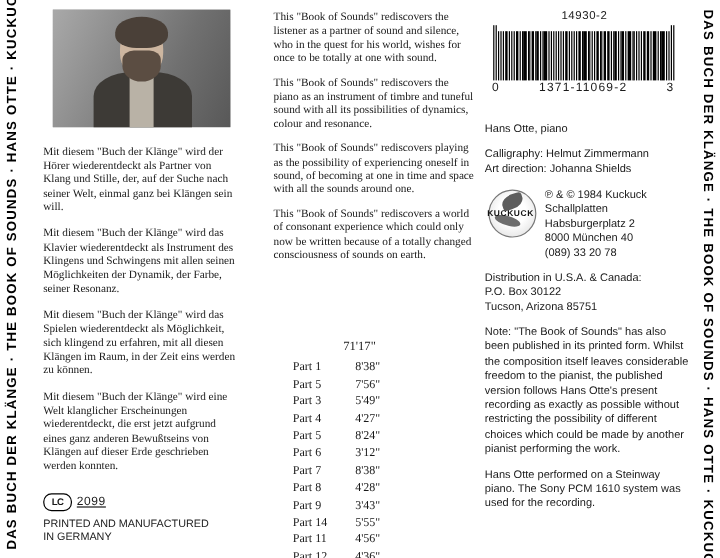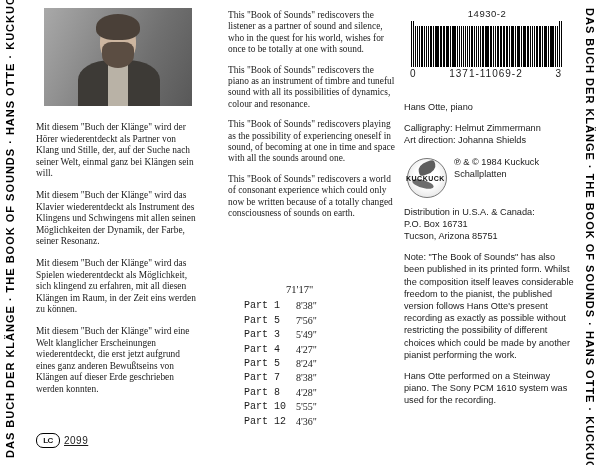--- a/index.html
+++ b/index.html
@@ -168,21 +168,21 @@
     line-height: 14.4px;
   }
   .total {
     margin-left: 42px;
     margin-bottom: 2px;
     font-size: 10.5px;
   }
   .trow {
     display: flex;
   }
-  .trow .lab { width: 52px; font-family: Liberation Mono, monospace; }
+  .trow .lab { width: 52px; }
   .trow .tim { width: 44px; text-align: left; }
 
   
   .col-right {
     position: absolute;
     left: 404px;
     top: 8px;
     width: 172px;
   }
   .barcode-box {
@@ -304,20 +304,22 @@
       <p>Mit diesem "Buch der Klänge" wird das Spielen wiederentdeckt als Möglichkeit, sich klingend zu erfahren, mit all diesen Klängen im Raum, in der Zeit eins werden zu können.</p>
       <p>Mit diesem "Buch der Klänge" wird eine Welt klanglicher Erscheinungen wiederentdeckt, die erst jetzt aufgrund eines ganz anderen Bewußtseins von Klängen auf dieser Erde geschrieben werden konnten.</p>
     </div>
   </div>
 
   <div class="footer-left">
     <div class="lc-row">
       <span class="lc-badge">LC</span>
       <span class="lc-num">2099</span>
     </div>
+    <div class="c-line">PRINTED AND MANUFACTURED
+IN GERMANY</div>
   </div>
 
   <div class="col-mid">
     <p>This "Book of Sounds" rediscovers the listener as a partner of sound and silence, who in the quest for his world, wishes for once to be totally at one with sound.</p>
     <p>This "Book of Sounds" rediscovers the piano as an instrument of timbre and tuneful sound with all its possibilities of dynamics, colour and resonance.</p>
     <p>This "Book of Sounds" rediscovers playing as the possibility of experiencing oneself in sound, of becoming at one in time and space with all the sounds around one.</p>
     <p>This "Book of Sounds" rediscovers a world of consonant experience which could only now be written because of a totally changed consciousness of sounds on earth.</p>
   </div>
 
   <div class="tracks">
@@ -336,30 +338,42 @@
     </div>
     <div class="trow">
       <span class="lab">Part 4</span>
       <span class="tim">4'27"</span>
     </div>
     <div class="trow">
       <span class="lab">Part 5</span>
       <span class="tim">8'24"</span>
     </div>
     <div class="trow">
+      <span class="lab">Part 6</span>
+      <span class="tim">3'12"</span>
+    </div>
+    <div class="trow">
       <span class="lab">Part 7</span>
       <span class="tim">8'38"</span>
     </div>
     <div class="trow">
       <span class="lab">Part 8</span>
       <span class="tim">4'28"</span>
     </div>
     <div class="trow">
-      <span class="lab">Part 10</span>
+      <span class="lab">Part 9</span>
+      <span class="tim">3'43"</span>
+    </div>
+    <div class="trow">
+      <span class="lab">Part 14</span>
       <span class="tim">5'55"</span>
+    </div>
+    <div class="trow">
+      <span class="lab">Part 11</span>
+      <span class="tim">4'56"</span>
     </div>
     <div class="trow">
       <span class="lab">Part 12</span>
       <span class="tim">4'36"</span>
     </div>
   </div>
 
   <div class="col-right">
     <div class="barcode-box">
       <div class="catno">14930-2</div>
@@ -449,25 +463,28 @@
 
       <div class="logo-row">
         <div class="kuckuck-logo">
           <div class="bird"></div>
           <div class="wing"></div>
           <div class="tail"></div>
           <div class="txt">KUCKUCK</div>
         </div>
         <div>
           <div>℗ &amp; © 1984 Kuckuck Schallplatten</div>
+          <div class="c-line">Habsburgerplatz 2
+8000 München 40
+(089) 33 20 78</div>
         </div>
       </div>
 
       <div>Distribution in U.S.A. &amp; Canada:</div>
-      <div class="c-line blk">P.O. Box 16731
+      <div class="c-line blk">P.O. Box 30122
 Tucson, Arizona 85751</div>
 
       <div class="blk">Note: "The Book of Sounds" has also been published in its printed form. Whilst the composition itself leaves considerable freedom to the pianist, the published version follows Hans Otte's present recording as exactly as possible without restricting the possibility of different choices which could be made by another pianist performing the work.</div>
       <div>Hans Otte performed on a Steinway piano. The Sony PCM 1610 system was used for the recording.</div>
     </div>
   </div>
 
 </div>
 
 </body></html>

